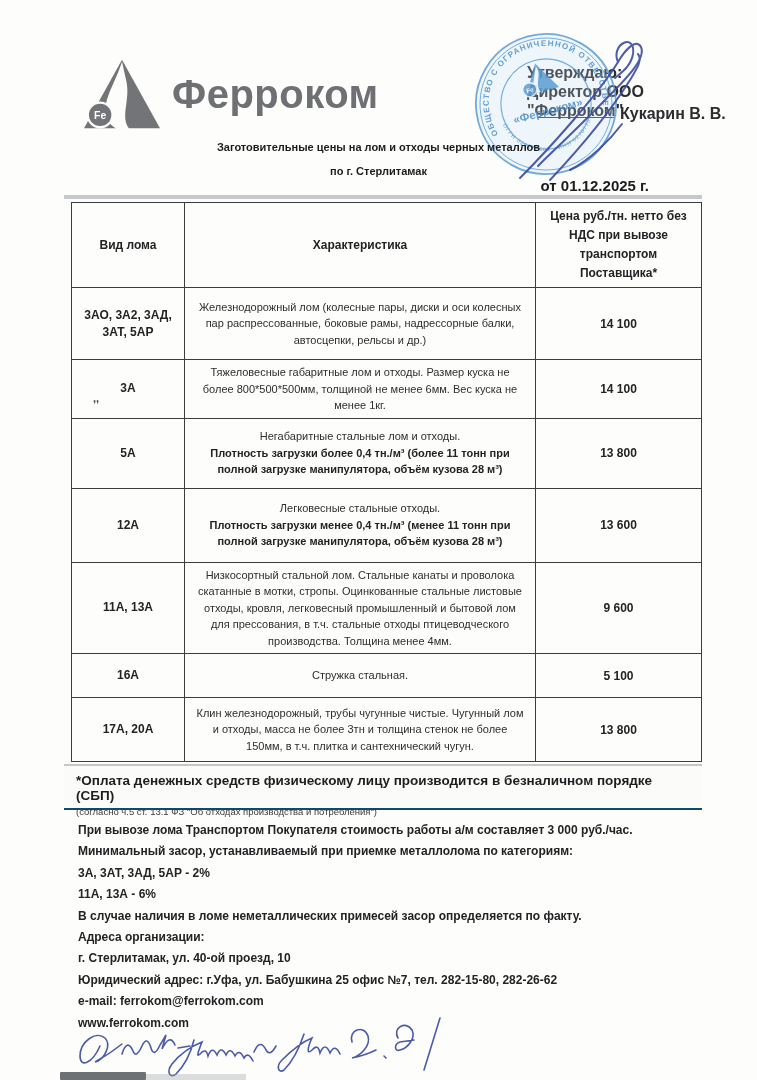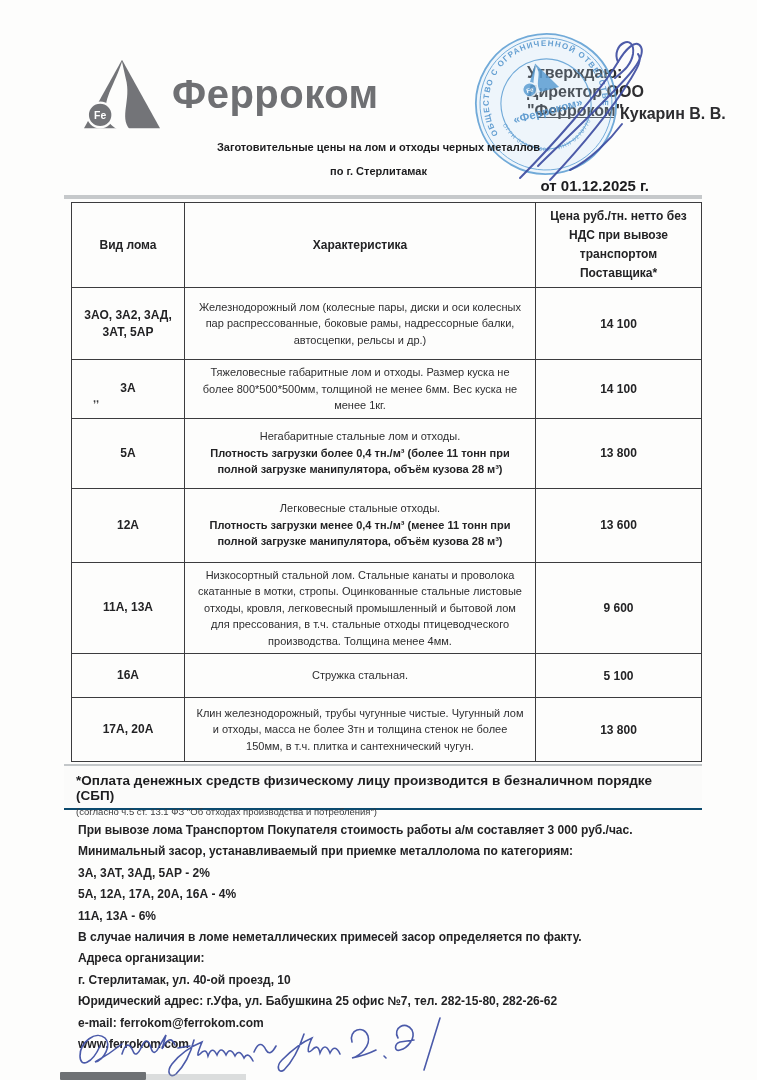--- a/index.html
+++ b/index.html
@@ -197,21 +197,20 @@
 
   <div class="band">
     <div class="big">*Оплата денежных средств физическому лицу производится в безналичном порядке (СБП)</div>
     <div class="small">(согласно ч.5 ст. 13.1 ФЗ "Об отходах производства и потребления")</div>
   </div>
 
   <div class="notes">
     <div class="note-line">При вывозе лома Транспортом Покупателя стоимость работы а/м составляет 3 000 руб./час.</div>
     <div class="note-line">Минимальный засор, устанавливаемый при приемке металлолома по категориям:</div>
     <div class="note-line">3А, 3АТ, 3АД, 5АР - 2%</div>
-    <div class="note-line">5А, 12А, 17А, 20А, 16А - 4%</div>
     <div class="note-line">11А, 13А - 6%</div>
     <div class="note-line">В случае наличия в ломе неметаллических примесей  засор определяется по факту.</div>
     <div class="note-line">Адреса организации:</div>
     <div class="note-line">г. Стерлитамак, ул. 40-ой проезд, 10</div>
     <div class="note-line">Юридический адрес: г.Уфа, ул. Бабушкина 25 офис №7, тел. 282-15-80, 282-26-62</div>
     <div class="note-line">e-mail: ferrokom@ferrokom.com</div>
     <div class="note-line">www.ferrokom.com</div>
   </div>
 
   <svg class="handsig" width="440" height="68" viewBox="0 0 440 68">

